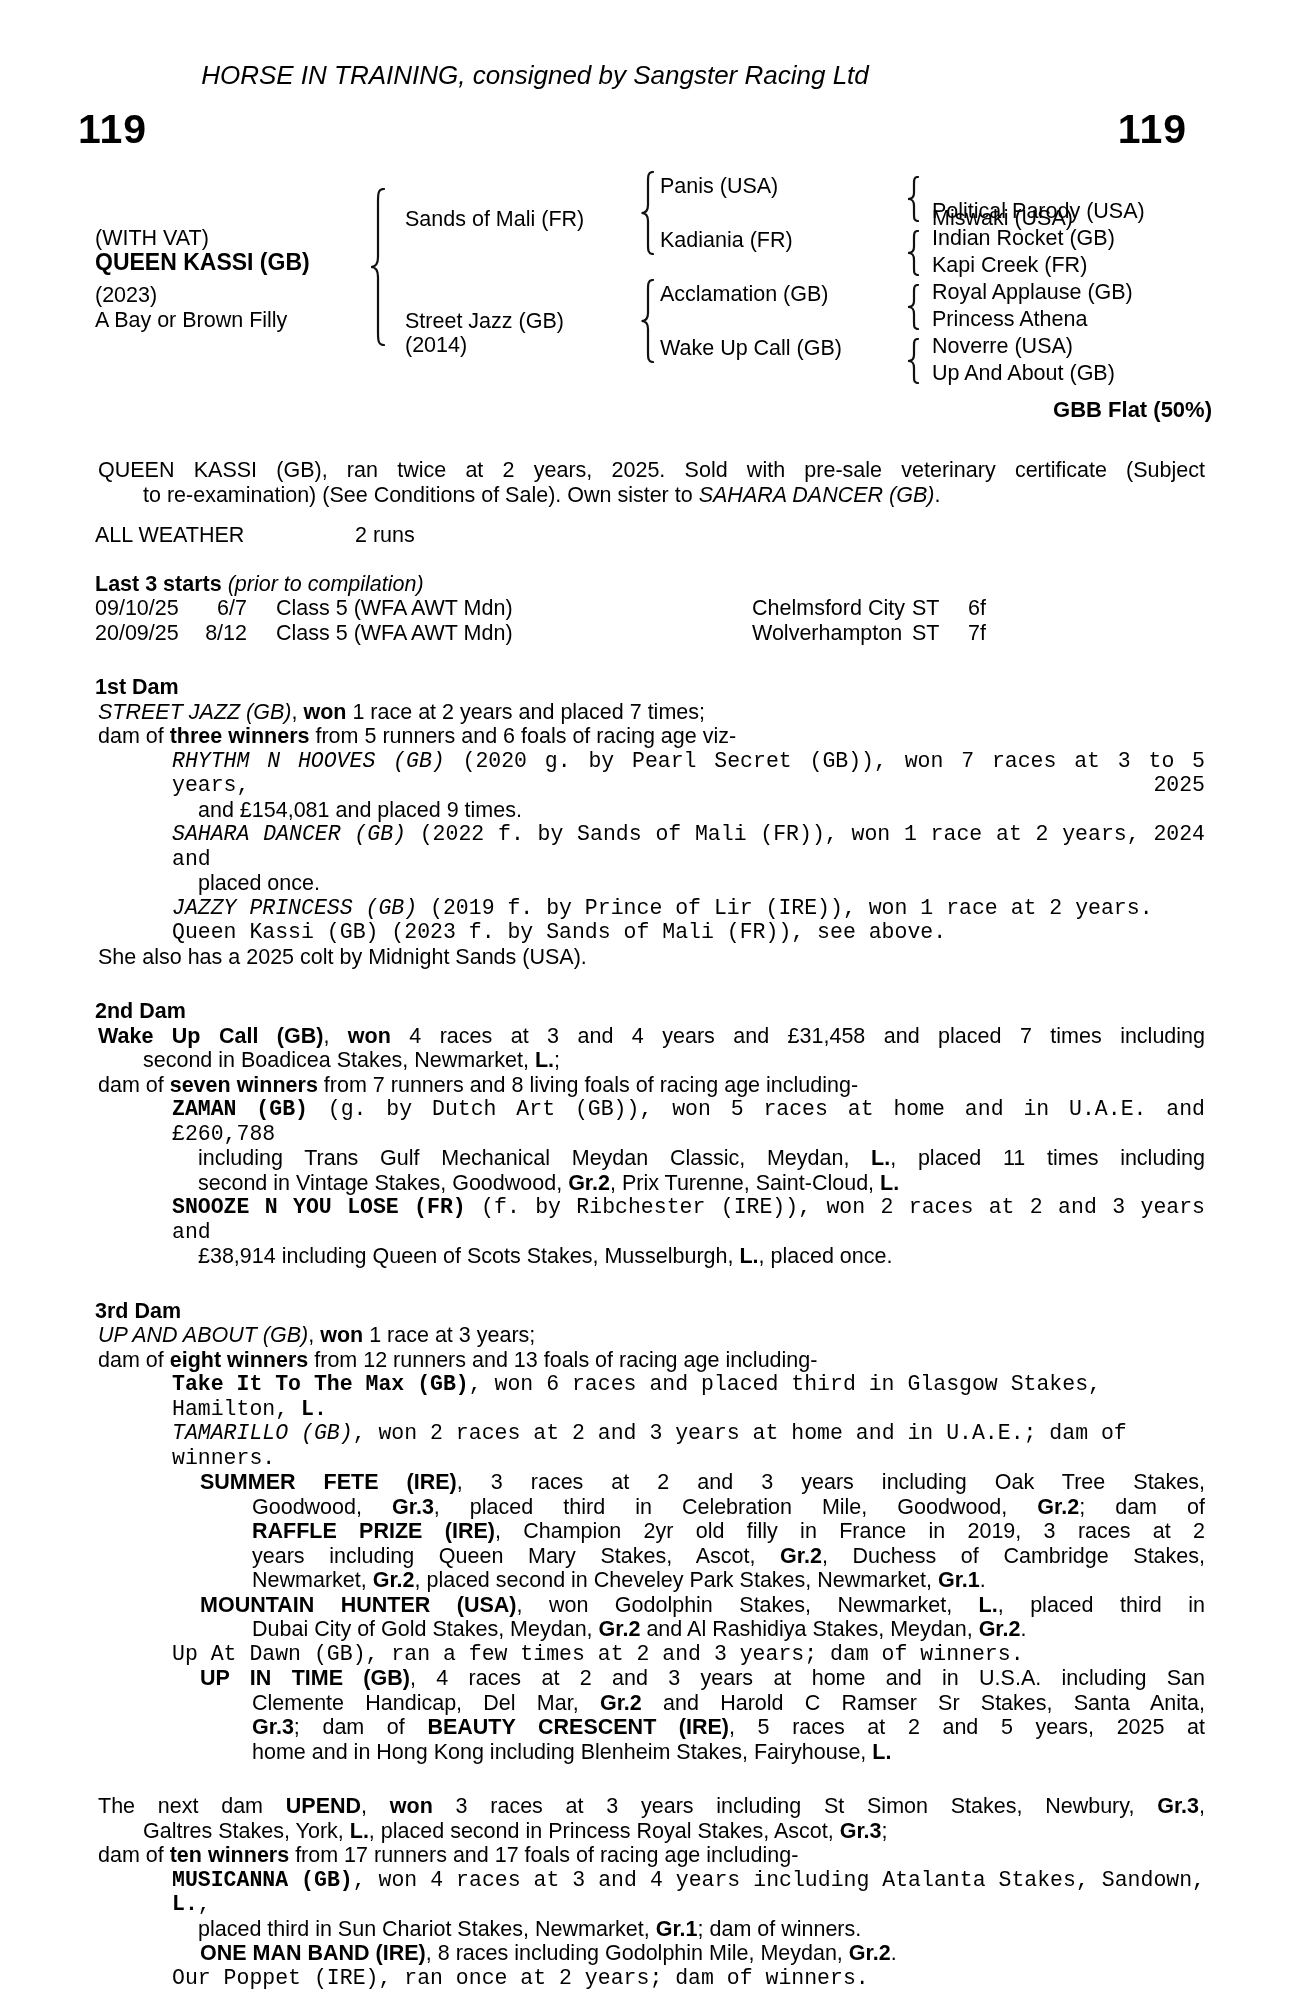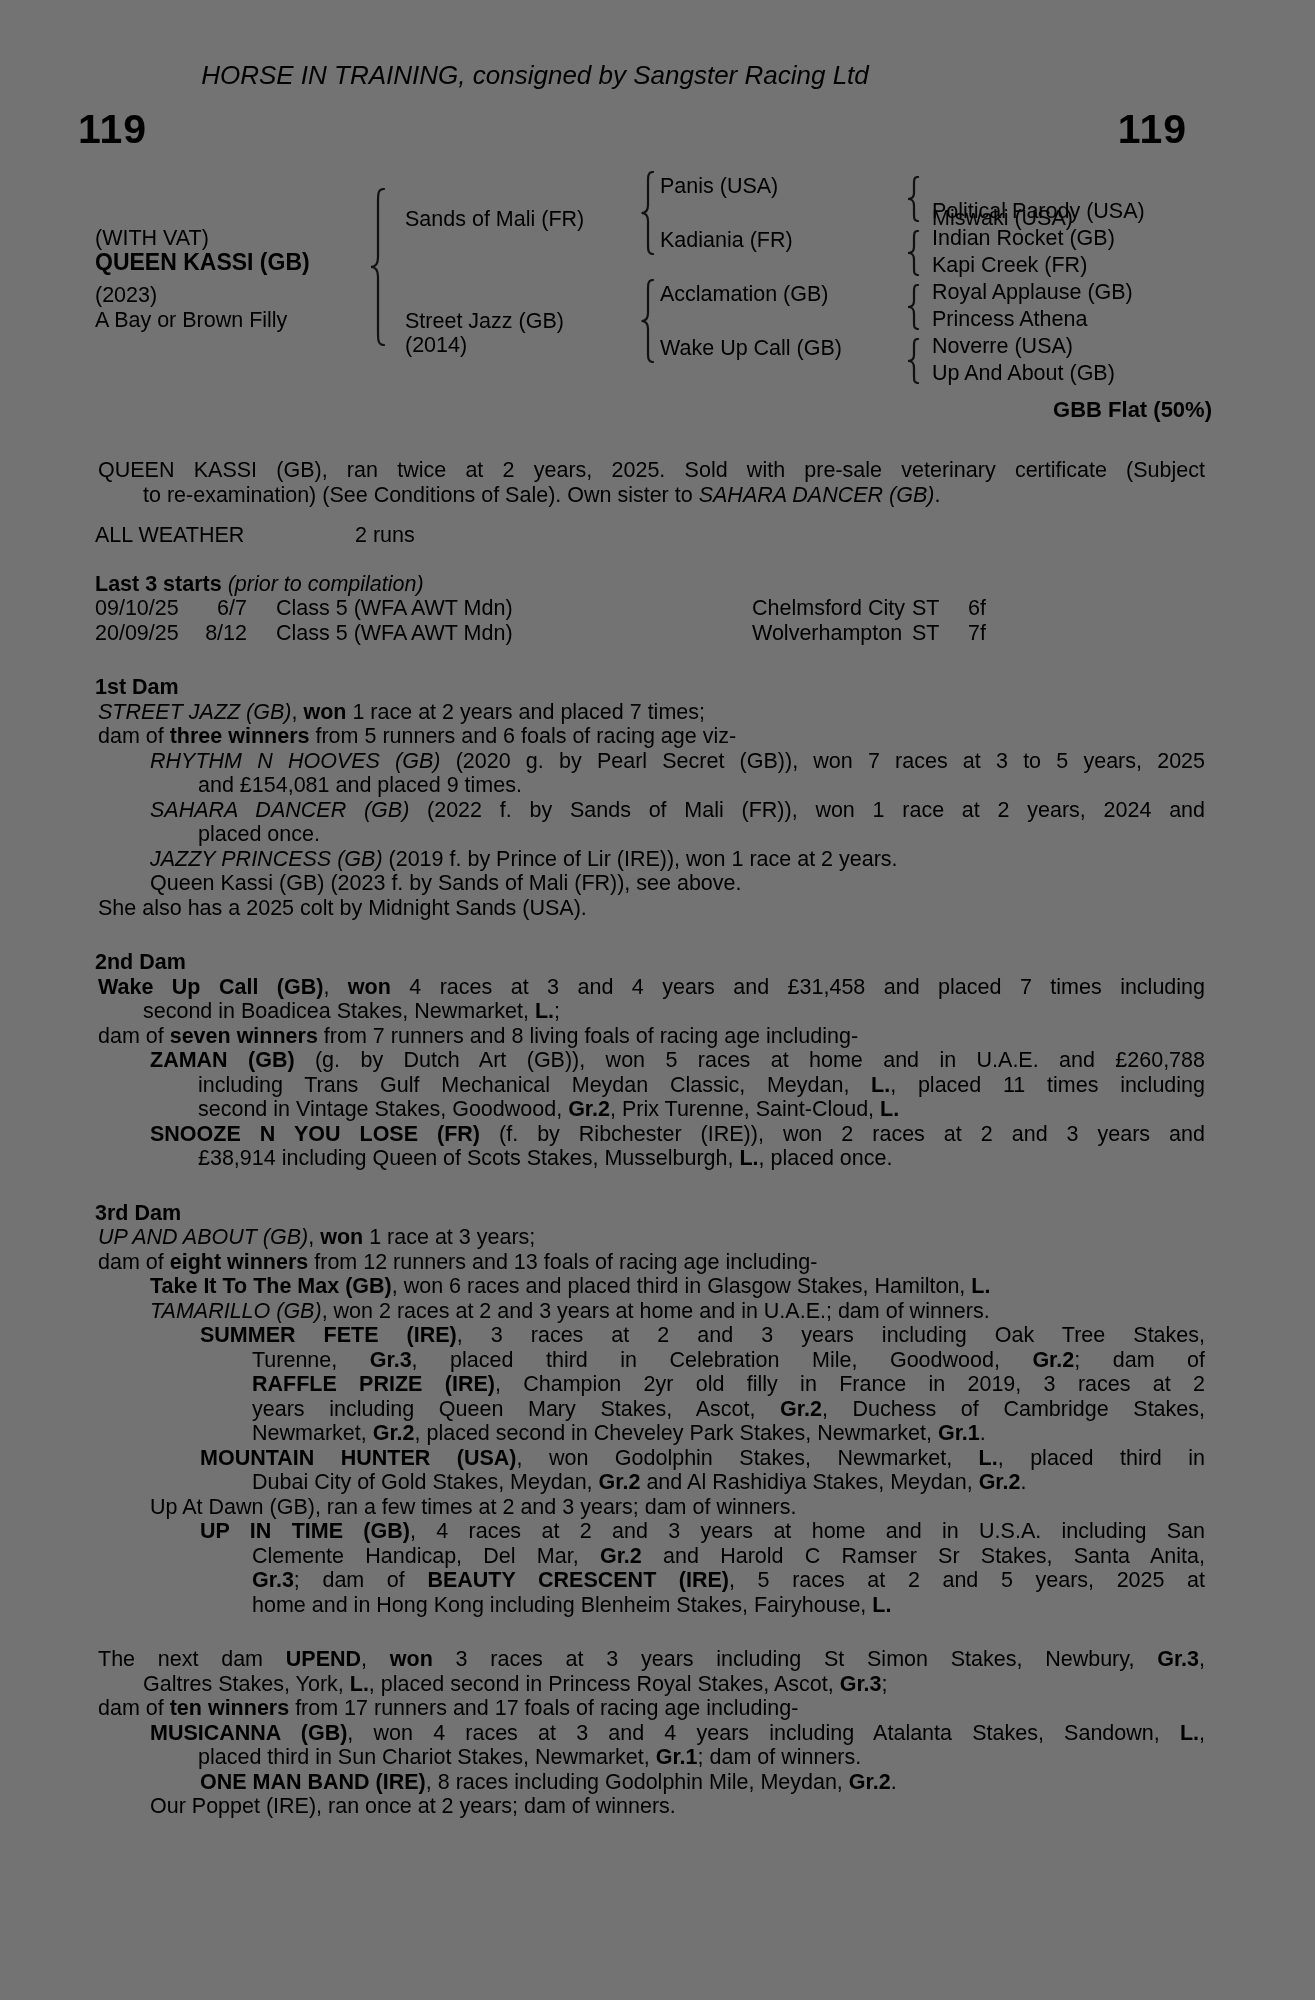--- a/index.html
+++ b/index.html
@@ -1,16 +1,16 @@
 <!DOCTYPE html>
 <html><head>
 <meta charset="utf-8">
 <style>
   html,body{margin:0;padding:0;background:#e8e8e8;}
-  .page{position:relative;width:1315px;height:2000px;background:#737373;margin:0 auto;
+  .page{position:relative;width:1315px;height:2000px;background:#ffffff;margin:0 auto;
         font-family:"Liberation Sans",sans-serif;color:#000;overflow:hidden;}
   .abs{position:absolute;white-space:nowrap;}
   
   .hdr{position:absolute;top:60px;left:95px;width:880px;text-align:center;
        font-style:italic;font-size:26px;}
   .lot{position:absolute;top:106px;font-weight:bold;font-size:41px;letter-spacing:1px;}
   .lot-l{left:78px;}
   .lot-r{right:128px;}
   
   .ped{position:absolute;inset:0;font-size:21.5px;line-height:25px;}
@@ -32,21 +32,21 @@
   .banner{position:absolute;top:397px;left:102px;width:1110px;text-align:right;
           font-weight:bold;font-size:22px;}
   
   .content{position:absolute;top:458px;left:95px;width:1110px;font-size:21.5px;}
   .ln{line-height:24.5px;}
   .ln.j{text-align:justify;text-align-last:justify;}
   .b{font-weight:bold;}
   .i{font-style:italic;}
   .shead{font-weight:bold;line-height:24.5px;}
   .para.h1 .ln{margin-left:48px;}  .para.h1 .ln:first-child{margin-left:3px;}
-  .para.l1 .ln{margin-left:103px;} .para.l1 .ln:first-child{margin-left:55px;}
+  .para.l1 .ln{margin-left:103px;} .para.l1 .ln:first-child{margin-left:77px;font-family:Liberation Mono, monospace;}
   .para.l2 .ln{margin-left:157px;} .para.l2 .ln:first-child{margin-left:105px;}
   .aw{margin-top:16px;line-height:24.5px;}
   .awl{display:inline-block;width:260px;}
   .races{margin-top:24px;}
   .rtitle{line-height:24.5px;}
   .race-row{position:relative;line-height:24.5px;}
   .rdate{display:inline-block;width:96px;}
   .rpos{display:inline-block;width:56px;text-align:right;}
   .rclass{margin-left:29px;}
   .rcourse{position:absolute;left:657px;}
@@ -199,21 +199,21 @@
             <div class="ln"><span>dam of </span><span class="b">eight winners</span><span> from 12 runners and 13 foals of racing age including-</span></div>
           </div>
           <div class="para l1">
             <div class="ln"><span class="b">Take It To The Max (GB)</span><span>, won 6 races and placed third in Glasgow Stakes, Hamilton, </span><span class="b">L.</span></div>
           </div>
           <div class="para l1">
             <div class="ln"><span class="i">TAMARILLO (GB)</span><span>, won 2 races at 2 and 3 years at home and in U.A.E.; dam of winners.</span></div>
           </div>
           <div class="para l2">
             <div class="ln j"><span class="b">SUMMER FETE (IRE)</span><span>, 3 races at 2 and 3 years including Oak Tree Stakes,</span></div>
-            <div class="ln j"><span>Turenne, </span><span class="b">Gr.3</span><span>, placed third in Celebration Mile, Goodwood, </span><span class="b">Gr.2</span><span>; dam of</span></div>
+            <div class="ln j"><span>Goodwood, </span><span class="b">Gr.3</span><span>, placed third in Celebration Mile, Goodwood, </span><span class="b">Gr.2</span><span>; dam of</span></div>
             <div class="ln j"><span class="b">RAFFLE PRIZE (IRE)</span><span>, Champion 2yr old filly in France in 2019, 3 races at 2</span></div>
             <div class="ln j"><span>years including Queen Mary Stakes, Ascot, </span><span class="b">Gr.2</span><span>, Duchess of Cambridge Stakes,</span></div>
             <div class="ln"><span>Newmarket, </span><span class="b">Gr.2</span><span>, placed second in Cheveley Park Stakes, Newmarket, </span><span class="b">Gr.1</span><span>.</span></div>
           </div>
           <div class="para l2">
             <div class="ln j"><span class="b">MOUNTAIN HUNTER (USA)</span><span>, won Godolphin Stakes, Newmarket, </span><span class="b">L.</span><span>, placed third in</span></div>
             <div class="ln"><span>Dubai City of Gold Stakes, Meydan, </span><span class="b">Gr.2</span><span> and Al Rashidiya Stakes, Meydan, </span><span class="b">Gr.2</span><span>.</span></div>
           </div>
           <div class="para l1">
             <div class="ln"><span>Up At Dawn (GB), ran a few times at 2 and 3 years; dam of winners.</span></div>

